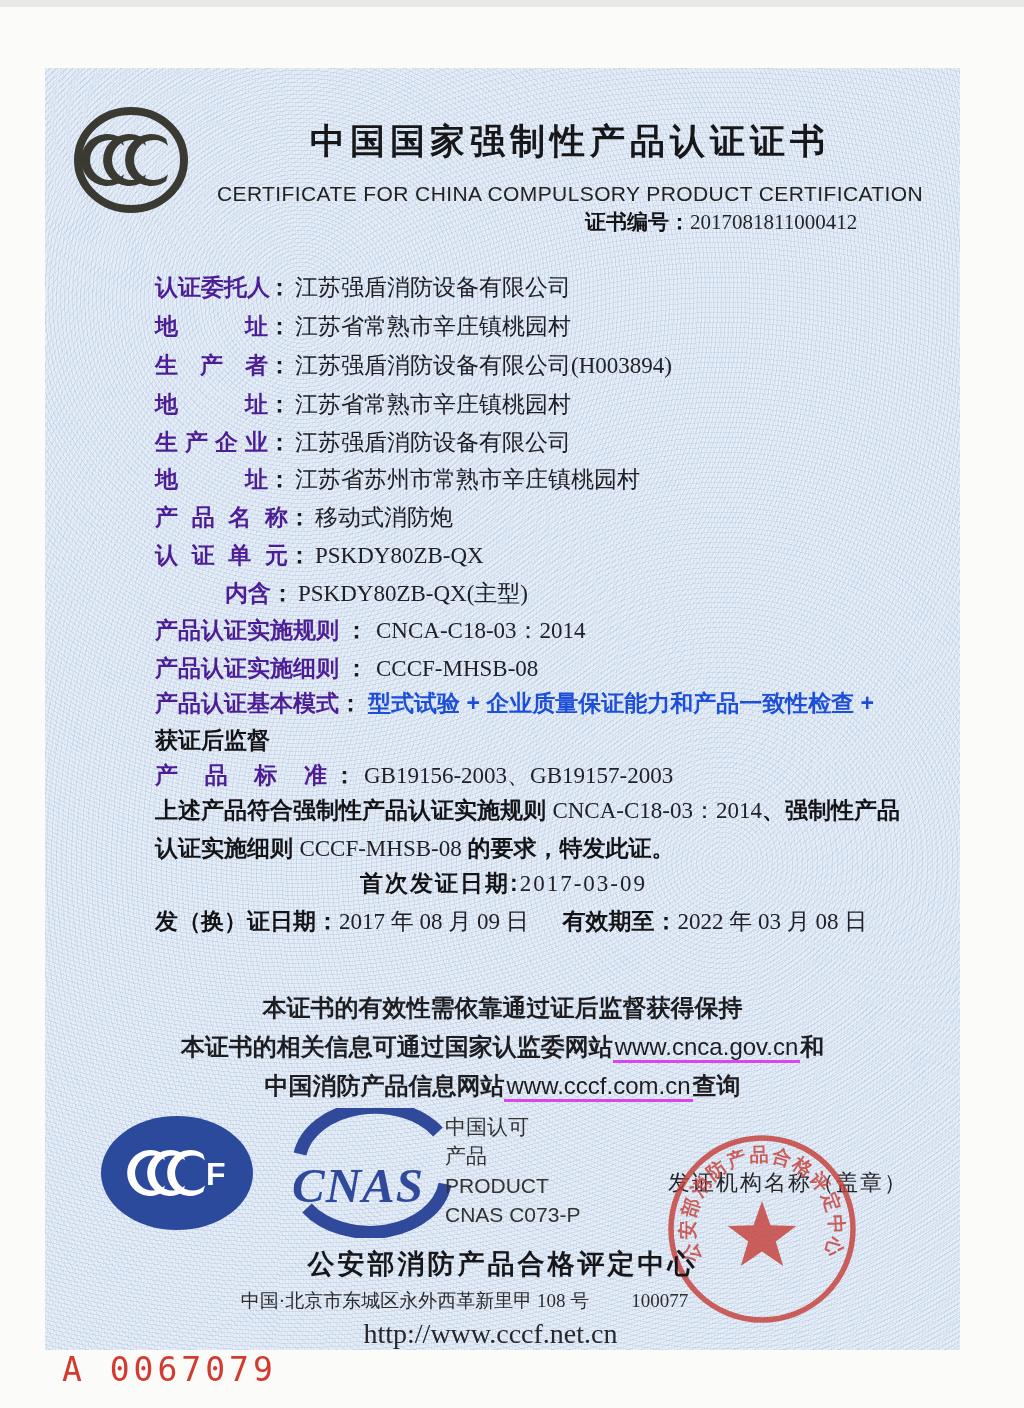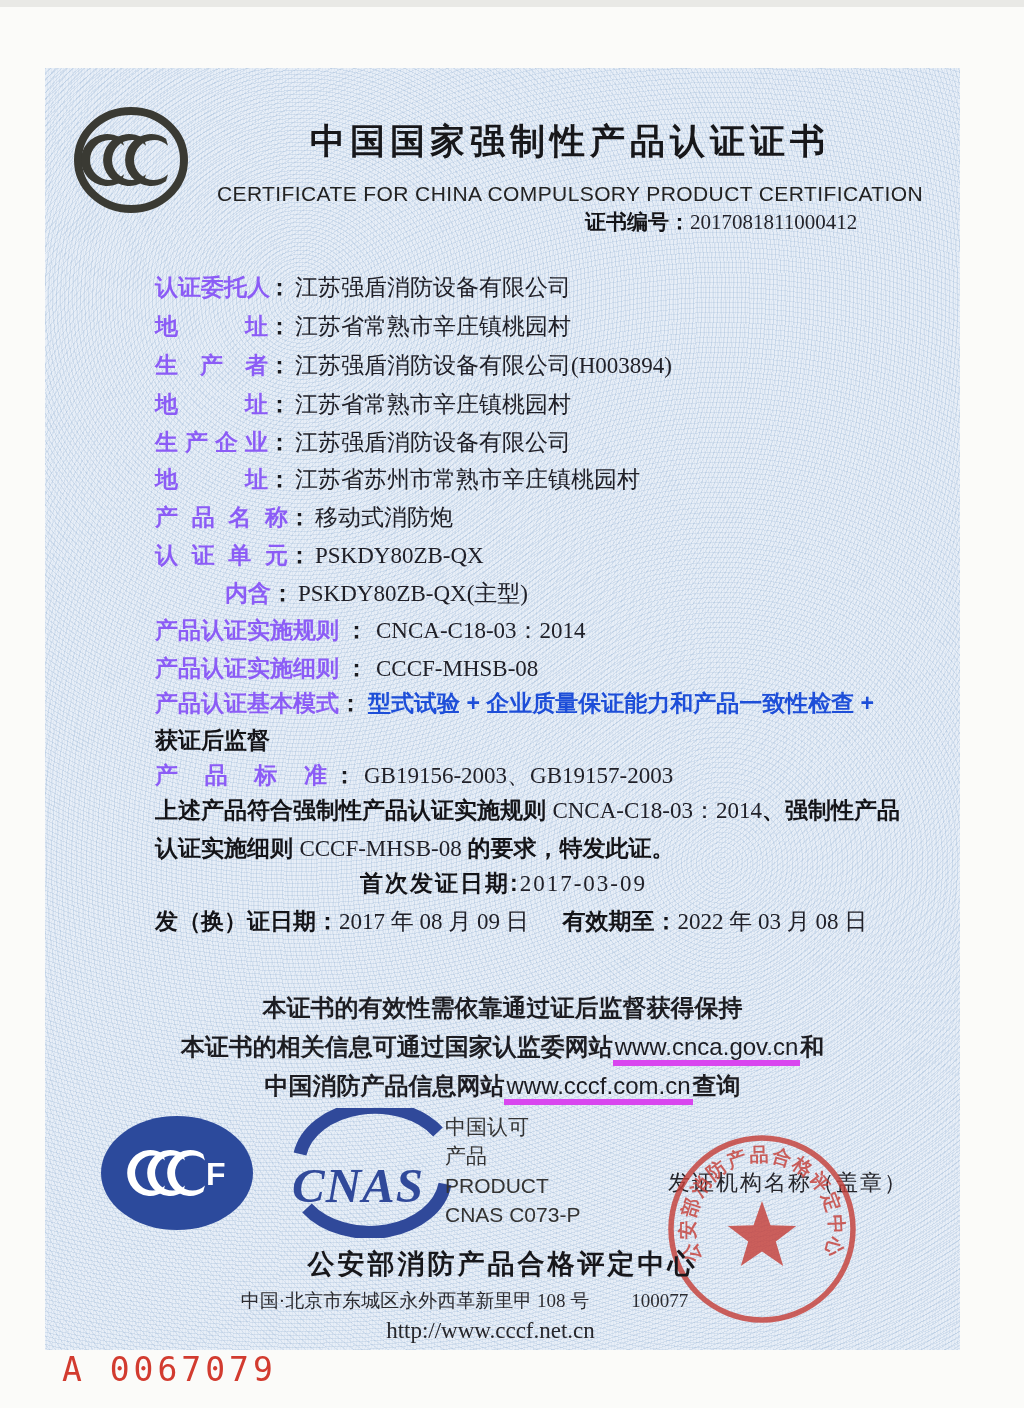--- a/index.html
+++ b/index.html
@@ -23,49 +23,49 @@
   .hei{font-family:Liberation Sans, sans-serif;}
   .nowrap{white-space:nowrap;}
 
   .title-wrap{left:150px;top:118px;width:840px;text-align:center;}
   .title-cn{font-size:35px;font-weight:700;letter-spacing:5px;color:#17171a;}
   .title-en{margin-top:17px;font-size:21px;letter-spacing:.4px;font-weight:500;
             font-family:"Liberation Sans","DejaVu Sans",sans-serif;color:#222;}
   .cert-no{left:585px;top:222px;font-size:21px;color:#23232a;}
 
   .row{position:absolute;left:155px;font-size:23px;white-space:nowrap;}
-  .lbl{display:inline-block;font-weight:700;color:#8b5cf6;
+  .lbl{display:inline-block;font-weight:700;color:#4c1d95;
        font-family:Liberation Serif, serif;}
   .lbl.w5{width:113px;text-align:justify;text-align-last:justify;}
   .lbl.w4{width:133px;text-align:justify;text-align-last:justify;}
   .lbl.wide{width:172px;text-align:justify;text-align-last:justify;}
   .lbl.in{margin-left:70px;}
   .colon{font-weight:700;font-family:"Liberation Sans","DejaVu Sans",sans-serif;}
   .colon.sp{margin-left:6px;margin-right:4px;}
   .val{font-family:"Liberation Serif","DejaVu Serif",serif;margin-left:4px;color:#202028;}
   .valb{font-weight:700;font-family:"Liberation Sans","DejaVu Sans",sans-serif;
         margin-left:6px;color:#1d4ed8;}
   .bp{font-weight:700;font-family:"Liberation Sans","DejaVu Sans",sans-serif;color:#141418;}
   .sp2{margin-left:28px;}
 
   .notice{left:45px;width:915px;text-align:center;font-size:24px;font-weight:600;
           font-family:"Liberation Sans","DejaVu Sans",sans-serif;color:#1d1d22;}
-  .url{font-weight:500;border-bottom:6px solid #d946ef;padding:0 2px;}
+  .url{font-weight:500;border-bottom:3px solid #d946ef;padding:0 2px;}
 
   .accred{left:445px;top:1113px;font-size:21px;line-height:29px;color:#333;}
   .accred .lat{font-family:"Liberation Sans","DejaVu Sans",sans-serif;}
   .issuer{left:668px;top:1168px;font-size:22px;letter-spacing:2px;color:#26262c;}
 
   .footer-org{left:45px;top:1246px;width:915px;text-align:center;font-size:27px;
               font-weight:700;letter-spacing:3px;
               font-family:"Liberation Sans","DejaVu Sans",sans-serif;color:#17171b;}
   .footer-addr{left:45px;top:1288px;width:915px;text-align:center;font-size:19px;
                color:#2b2b30;transform:translateX(-38px);}
   .footer-addr .post{margin-left:42px;}
-  .footer-url{left:45px;top:1318px;width:915px;text-align:center;font-size:23px;
+  .footer-url{left:45px;top:1318px;width:915px;text-align:center;font-size:28px;
               color:#26262b;transform:translateX(-12px);}
   .serial{left:62px;top:1350px;font-size:33px;letter-spacing:4px;color:#d23b2f;
           font-family:"DejaVu Sans Mono","Liberation Mono",monospace;}
   .seal-svg{left:664px;top:1131px;}
 </style>
 </head>
 <body>
 
 <div class="scan-strip"></div>
 

